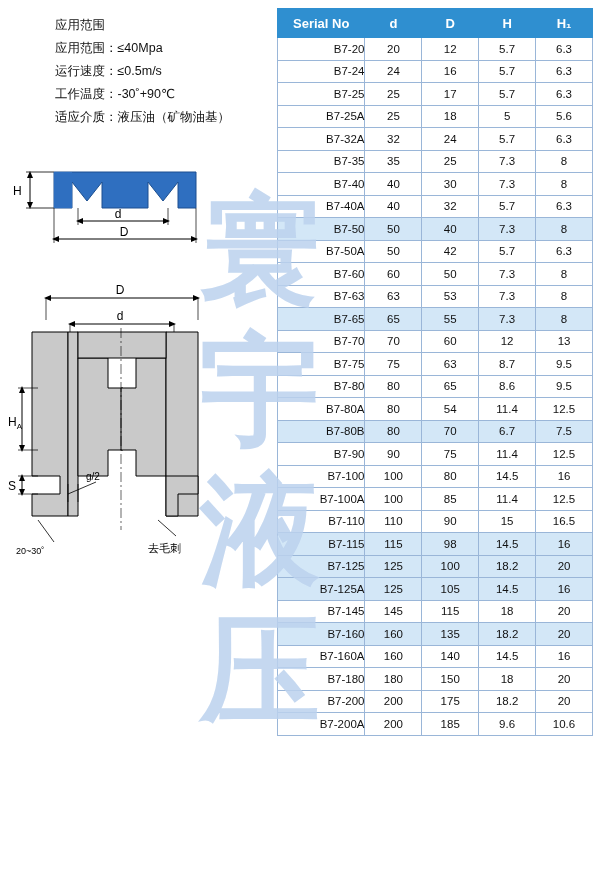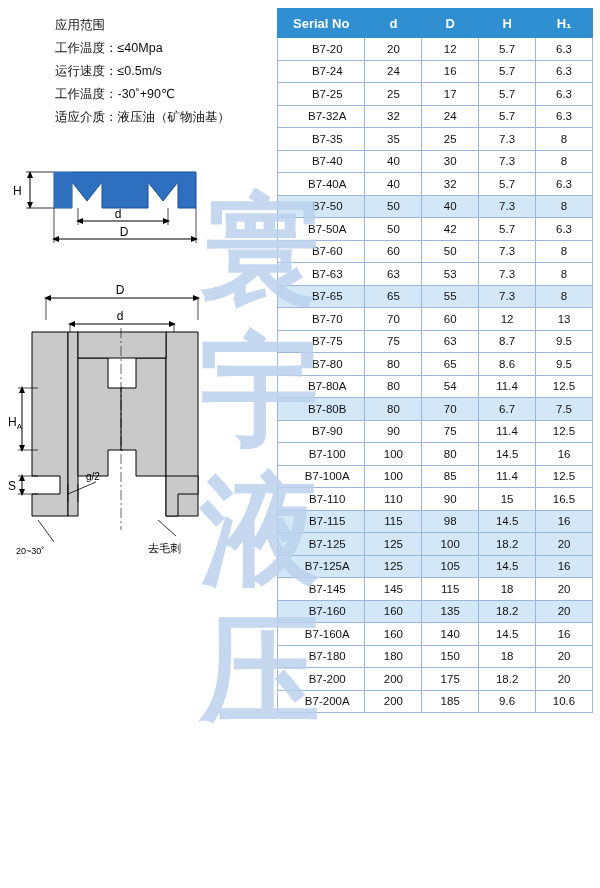--- a/index.html
+++ b/index.html
@@ -55,40 +55,40 @@
   thead th{
     background:#2f8fd0;
     color:#ffffff;
     font-weight:bold;
     font-size:13px;
     height:28px;
     border:1px solid #2f8fd0;
   }
   th.serial{width:88px;}
   th.col{width:57px;}
-  td.serial{text-align:center;padding-left:12px;}
+  td.serial{text-align:right;padding-left:12px;}
   tr.hl td{background:#d3e7f7;}
 </style>
 </head>
 <body>
 
 <div class="page">
 
   <div class="watermark">
     <div class="wm wm1">寰</div>
     <div class="wm wm2">宇</div>
     <div class="wm wm3">液</div>
     <div class="wm wm4">压</div>
   </div>
 
   <div class="left">
 
     <div class="spec">
       <div>应用范围</div>
-      <div>工作温度：≤40Mpa</div>
+      <div>应用范围：≤40Mpa</div>
       <div>运行速度：≤0.5m/s</div>
       <div>工作温度：-30˚+90℃</div>
       <div>适应介质：液压油（矿物油基）</div>
     </div>
 
     <div class="fig1">
       <svg width="240" height="110" viewBox="0 0 240 110">
 
         <line x1="22" y1="18" x2="22" y2="52" stroke="#000" stroke-width="1"></line>
         <polygon points="22,16 19,23 25,23" fill="#000"></polygon>
@@ -201,20 +201,27 @@
             <td>6.3</td>
           </tr>
           <tr>
             <td class="serial">B7-25</td>
             <td>25</td>
             <td>17</td>
             <td>5.7</td>
             <td>6.3</td>
           </tr>
           <tr>
+            <td class="serial">B7-25A</td>
+            <td>25</td>
+            <td>18</td>
+            <td>5</td>
+            <td>5.6</td>
+          </tr>
+          <tr>
             <td class="serial">B7-32A</td>
             <td>32</td>
             <td>24</td>
             <td>5.7</td>
             <td>6.3</td>
           </tr>
           <tr>
             <td class="serial">B7-35</td>
             <td>35</td>
             <td>25</td>

